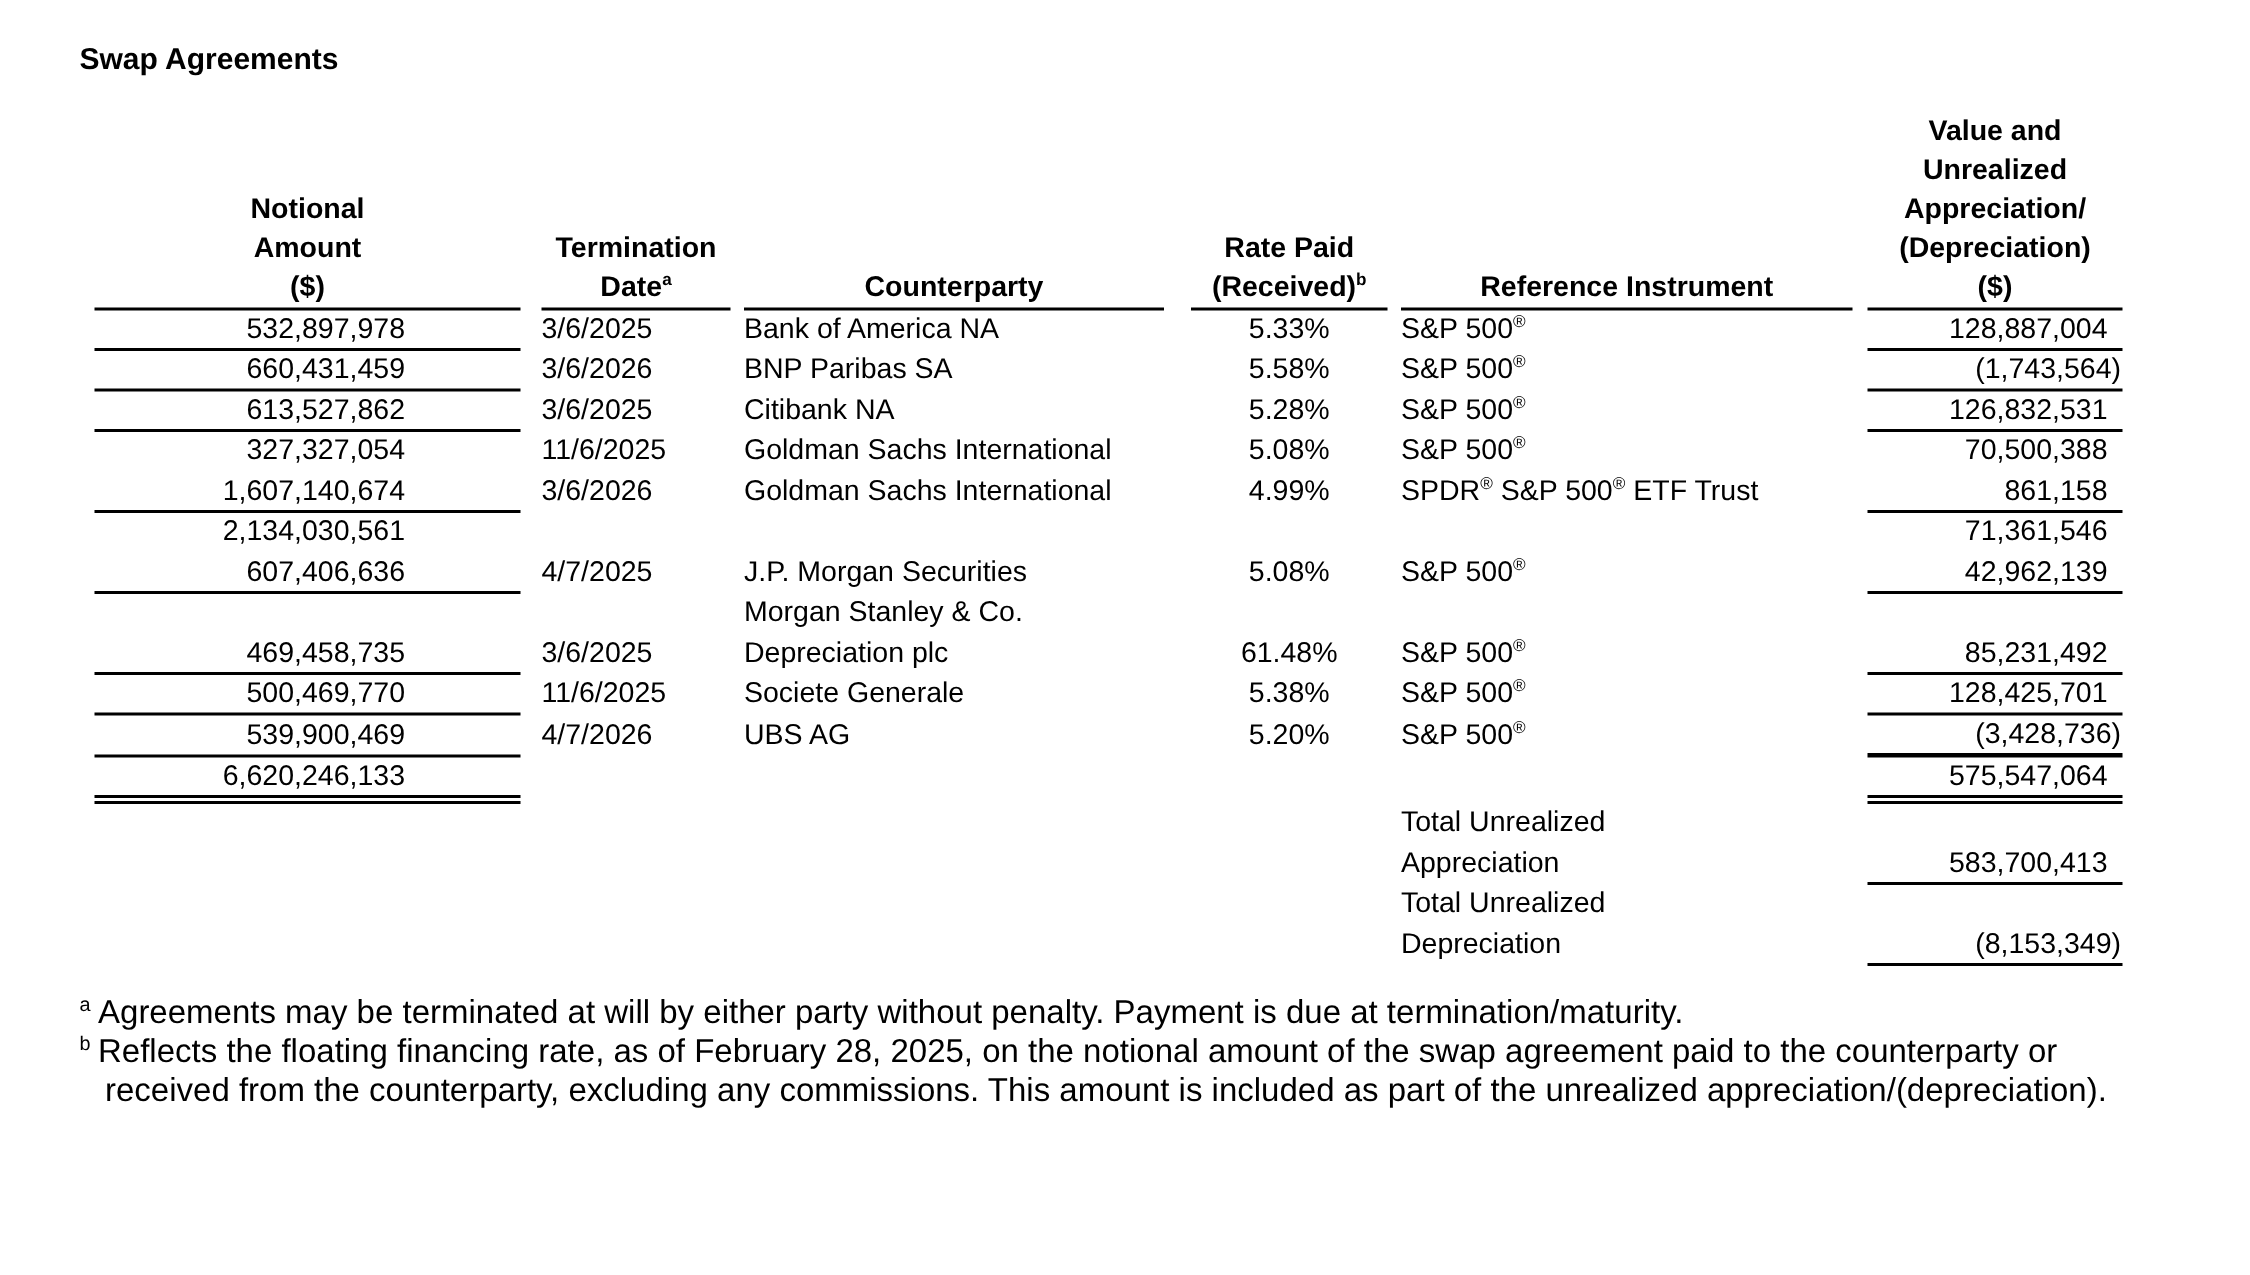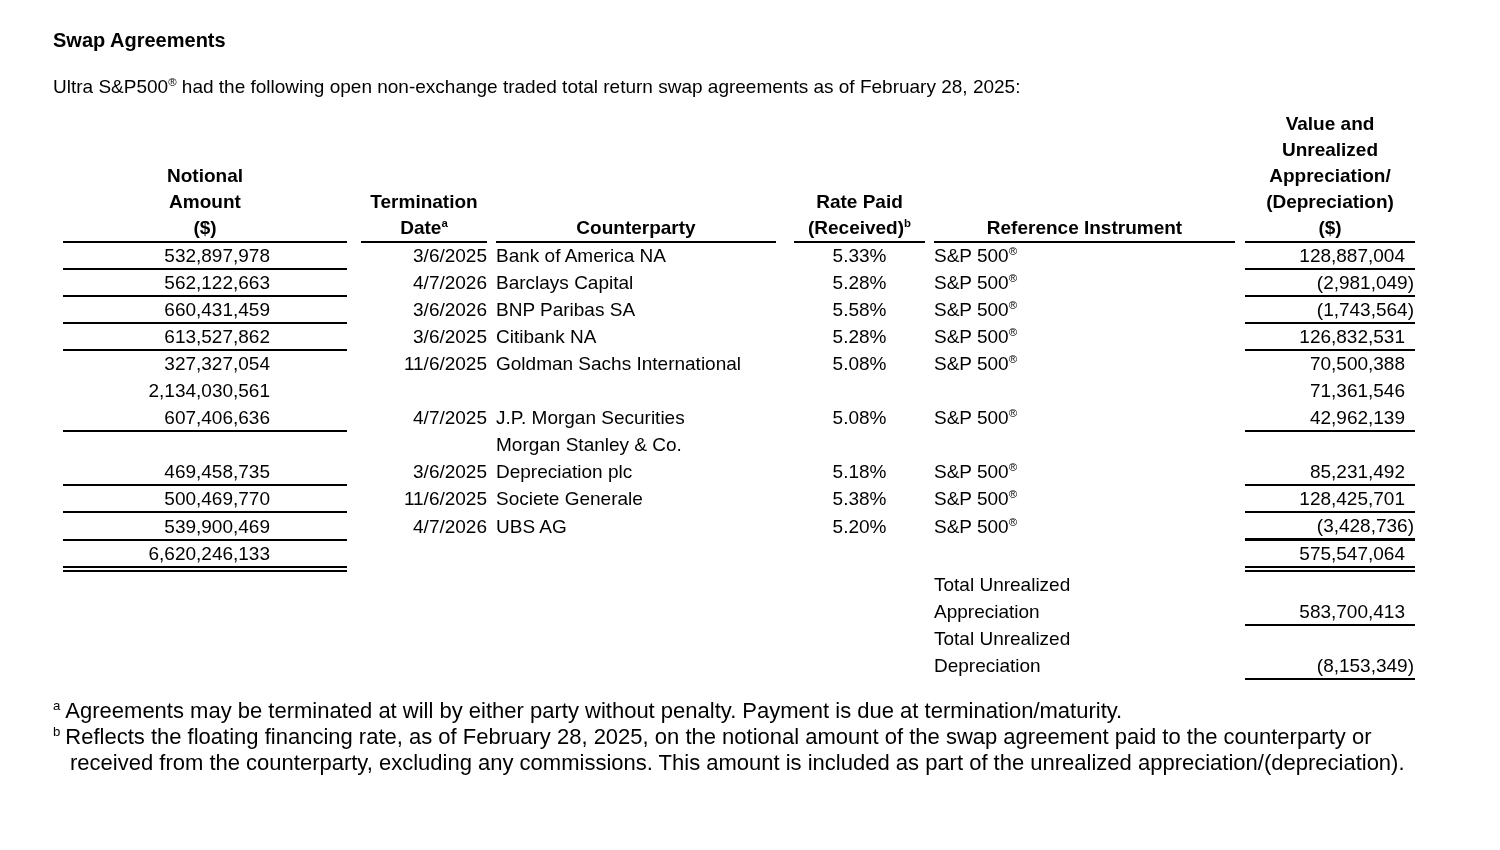--- a/index.html
+++ b/index.html
@@ -47,21 +47,21 @@
   th.hdr { border-bottom: 2px solid #000; }
   th.sp, td.sp { border-bottom: 2px solid transparent; }
   .pre { white-space: pre-line; }
 
   td {
     padding: 0; line-height: 25px; height: 25px;
     white-space: nowrap; vertical-align: bottom;
     border-bottom: 2px solid transparent;
   }
   td.c-notional { text-align: right; padding-right: 77px; margin-top: 45px; }
-  td.c-date { text-align: right; }
+  td.c-date { text-align: left; }
   td.c-cpty { text-align: left; }
   td.c-rate { text-align: center; }
   td.c-ref { text-align: left; }
   td.c-value { text-align: right; padding-right: 10px; }
   td.c-value.neg { padding-right: 1px; }
 
   td.rule-s { border-bottom: 2px solid #000; }
   td.rule-t { border-bottom: 3px solid #000; }
   td.rule-d { border-bottom: 6px double #000; }
 
@@ -69,21 +69,20 @@
   .footnote { padding-left: 17px; text-indent: -17px; }
   .footnote .fn-text { margin-left: 5px; white-space: pre-line; }
 </style>
 </head>
 <body>
 
 <div class="page">
 
   <h1 class="title">Swap Agreements</h1>
 
-  <p class="intro">Ultra S&amp;P500<sup class="reg">®</sup> had the following open non-exchange traded total return swap agreements as of February 28, 2025:</p>
 
   <table class="swaps">
     <colgroup>
       <col class="w-notional">
         <col class="w-sp1">
         <col class="w-date">
         <col class="w-sp2">
       <col class="w-cpty">
         <col class="w-sp3">
         <col class="w-rate">
@@ -127,118 +126,118 @@
           <td class="sp"></td>
           <td class="c-cpty">Bank of America NA</td>
           <td class="sp"></td>
           <td class="c-rate">5.33%</td>
           <td class="sp"></td>
           <td class="c-ref reg-host">S&amp;P 500<sup class="reg">®</sup></td>
           <td class="sp"></td>
           <td class="c-value rule-s">128,887,004</td>
         </tr>
         <tr>
-          <td class="c-notional rule-s">562,122,663</td>
-          <td class="sp"></td>
-          <td class="c-date">4/7/2026</td>
-          <td class="sp"></td>
-          <td class="c-cpty">Barclays Capital</td>
+          <td class="c-notional rule-s">660,431,459</td>
+          <td class="sp"></td>
+          <td class="c-date">3/6/2026</td>
+          <td class="sp"></td>
+          <td class="c-cpty">BNP Paribas SA</td>
+          <td class="sp"></td>
+          <td class="c-rate">5.58%</td>
+          <td class="sp"></td>
+          <td class="c-ref reg-host">S&amp;P 500<sup class="reg">®</sup></td>
+          <td class="sp"></td>
+          <td class="c-value neg rule-s">(1,743,564)</td>
+        </tr>
+        <tr>
+          <td class="c-notional rule-s">613,527,862</td>
+          <td class="sp"></td>
+          <td class="c-date">3/6/2025</td>
+          <td class="sp"></td>
+          <td class="c-cpty">Citibank NA</td>
           <td class="sp"></td>
           <td class="c-rate">5.28%</td>
           <td class="sp"></td>
           <td class="c-ref reg-host">S&amp;P 500<sup class="reg">®</sup></td>
           <td class="sp"></td>
-          <td class="c-value neg rule-s">(2,981,049)</td>
-        </tr>
-        <tr>
-          <td class="c-notional rule-s">660,431,459</td>
+          <td class="c-value rule-s">126,832,531</td>
+        </tr>
+        <tr>
+          <td class="c-notional">327,327,054</td>
+          <td class="sp"></td>
+          <td class="c-date">11/6/2025</td>
+          <td class="sp"></td>
+          <td class="c-cpty">Goldman Sachs International</td>
+          <td class="sp"></td>
+          <td class="c-rate">5.08%</td>
+          <td class="sp"></td>
+          <td class="c-ref reg-host">S&amp;P 500<sup class="reg">®</sup></td>
+          <td class="sp"></td>
+          <td class="c-value">70,500,388</td>
+        </tr>
+        <tr>
+          <td class="c-notional rule-s">1,607,140,674</td>
           <td class="sp"></td>
           <td class="c-date">3/6/2026</td>
           <td class="sp"></td>
-          <td class="c-cpty">BNP Paribas SA</td>
-          <td class="sp"></td>
-          <td class="c-rate">5.58%</td>
-          <td class="sp"></td>
-          <td class="c-ref reg-host">S&amp;P 500<sup class="reg">®</sup></td>
-          <td class="sp"></td>
-          <td class="c-value neg rule-s">(1,743,564)</td>
-        </tr>
-        <tr>
-          <td class="c-notional rule-s">613,527,862</td>
+          <td class="c-cpty">Goldman Sachs International</td>
+          <td class="sp"></td>
+          <td class="c-rate">4.99%</td>
+          <td class="sp"></td>
+          <td class="c-ref reg-host">SPDR<sup class="reg">®</sup> S&amp;P 500<sup class="reg">®</sup> ETF Trust</td>
+          <td class="sp"></td>
+          <td class="c-value rule-s">861,158</td>
+        </tr>
+        <tr>
+          <td class="c-notional">2,134,030,561</td>
+          <td class="sp"></td>
+          <td class="c-date"></td>
+          <td class="sp"></td>
+          <td class="c-cpty"></td>
+          <td class="sp"></td>
+          <td class="c-rate"></td>
+          <td class="sp"></td>
+          <td class="c-ref reg-host"></td>
+          <td class="sp"></td>
+          <td class="c-value">71,361,546</td>
+        </tr>
+        <tr>
+          <td class="c-notional rule-s">607,406,636</td>
+          <td class="sp"></td>
+          <td class="c-date">4/7/2025</td>
+          <td class="sp"></td>
+          <td class="c-cpty">J.P. Morgan Securities</td>
+          <td class="sp"></td>
+          <td class="c-rate">5.08%</td>
+          <td class="sp"></td>
+          <td class="c-ref reg-host">S&amp;P 500<sup class="reg">®</sup></td>
+          <td class="sp"></td>
+          <td class="c-value rule-s">42,962,139</td>
+        </tr>
+        <tr>
+          <td class="c-notional"></td>
+          <td class="sp"></td>
+          <td class="c-date"></td>
+          <td class="sp"></td>
+          <td class="c-cpty">Morgan Stanley &amp; Co.</td>
+          <td class="sp"></td>
+          <td class="c-rate"></td>
+          <td class="sp"></td>
+          <td class="c-ref reg-host"></td>
+          <td class="sp"></td>
+          <td class="c-value"></td>
+        </tr>
+        <tr>
+          <td class="c-notional rule-s">469,458,735</td>
           <td class="sp"></td>
           <td class="c-date">3/6/2025</td>
           <td class="sp"></td>
-          <td class="c-cpty">Citibank NA</td>
-          <td class="sp"></td>
-          <td class="c-rate">5.28%</td>
-          <td class="sp"></td>
-          <td class="c-ref reg-host">S&amp;P 500<sup class="reg">®</sup></td>
-          <td class="sp"></td>
-          <td class="c-value rule-s">126,832,531</td>
-        </tr>
-        <tr>
-          <td class="c-notional">327,327,054</td>
-          <td class="sp"></td>
-          <td class="c-date">11/6/2025</td>
-          <td class="sp"></td>
-          <td class="c-cpty">Goldman Sachs International</td>
-          <td class="sp"></td>
-          <td class="c-rate">5.08%</td>
-          <td class="sp"></td>
-          <td class="c-ref reg-host">S&amp;P 500<sup class="reg">®</sup></td>
-          <td class="sp"></td>
-          <td class="c-value">70,500,388</td>
-        </tr>
-        <tr>
-          <td class="c-notional">2,134,030,561</td>
-          <td class="sp"></td>
-          <td class="c-date"></td>
-          <td class="sp"></td>
-          <td class="c-cpty"></td>
-          <td class="sp"></td>
-          <td class="c-rate"></td>
-          <td class="sp"></td>
-          <td class="c-ref reg-host"></td>
-          <td class="sp"></td>
-          <td class="c-value">71,361,546</td>
-        </tr>
-        <tr>
-          <td class="c-notional rule-s">607,406,636</td>
-          <td class="sp"></td>
-          <td class="c-date">4/7/2025</td>
-          <td class="sp"></td>
-          <td class="c-cpty">J.P. Morgan Securities</td>
-          <td class="sp"></td>
-          <td class="c-rate">5.08%</td>
-          <td class="sp"></td>
-          <td class="c-ref reg-host">S&amp;P 500<sup class="reg">®</sup></td>
-          <td class="sp"></td>
-          <td class="c-value rule-s">42,962,139</td>
-        </tr>
-        <tr>
-          <td class="c-notional"></td>
-          <td class="sp"></td>
-          <td class="c-date"></td>
-          <td class="sp"></td>
-          <td class="c-cpty">Morgan Stanley &amp; Co.</td>
-          <td class="sp"></td>
-          <td class="c-rate"></td>
-          <td class="sp"></td>
-          <td class="c-ref reg-host"></td>
-          <td class="sp"></td>
-          <td class="c-value"></td>
-        </tr>
-        <tr>
-          <td class="c-notional rule-s">469,458,735</td>
-          <td class="sp"></td>
-          <td class="c-date">3/6/2025</td>
-          <td class="sp"></td>
           <td class="c-cpty">Depreciation plc</td>
           <td class="sp"></td>
-          <td class="c-rate">5.18%</td>
+          <td class="c-rate">61.48%</td>
           <td class="sp"></td>
           <td class="c-ref reg-host">S&amp;P 500<sup class="reg">®</sup></td>
           <td class="sp"></td>
           <td class="c-value rule-s">85,231,492</td>
         </tr>
         <tr>
           <td class="c-notional rule-s">500,469,770</td>
           <td class="sp"></td>
           <td class="c-date">11/6/2025</td>
           <td class="sp"></td>

